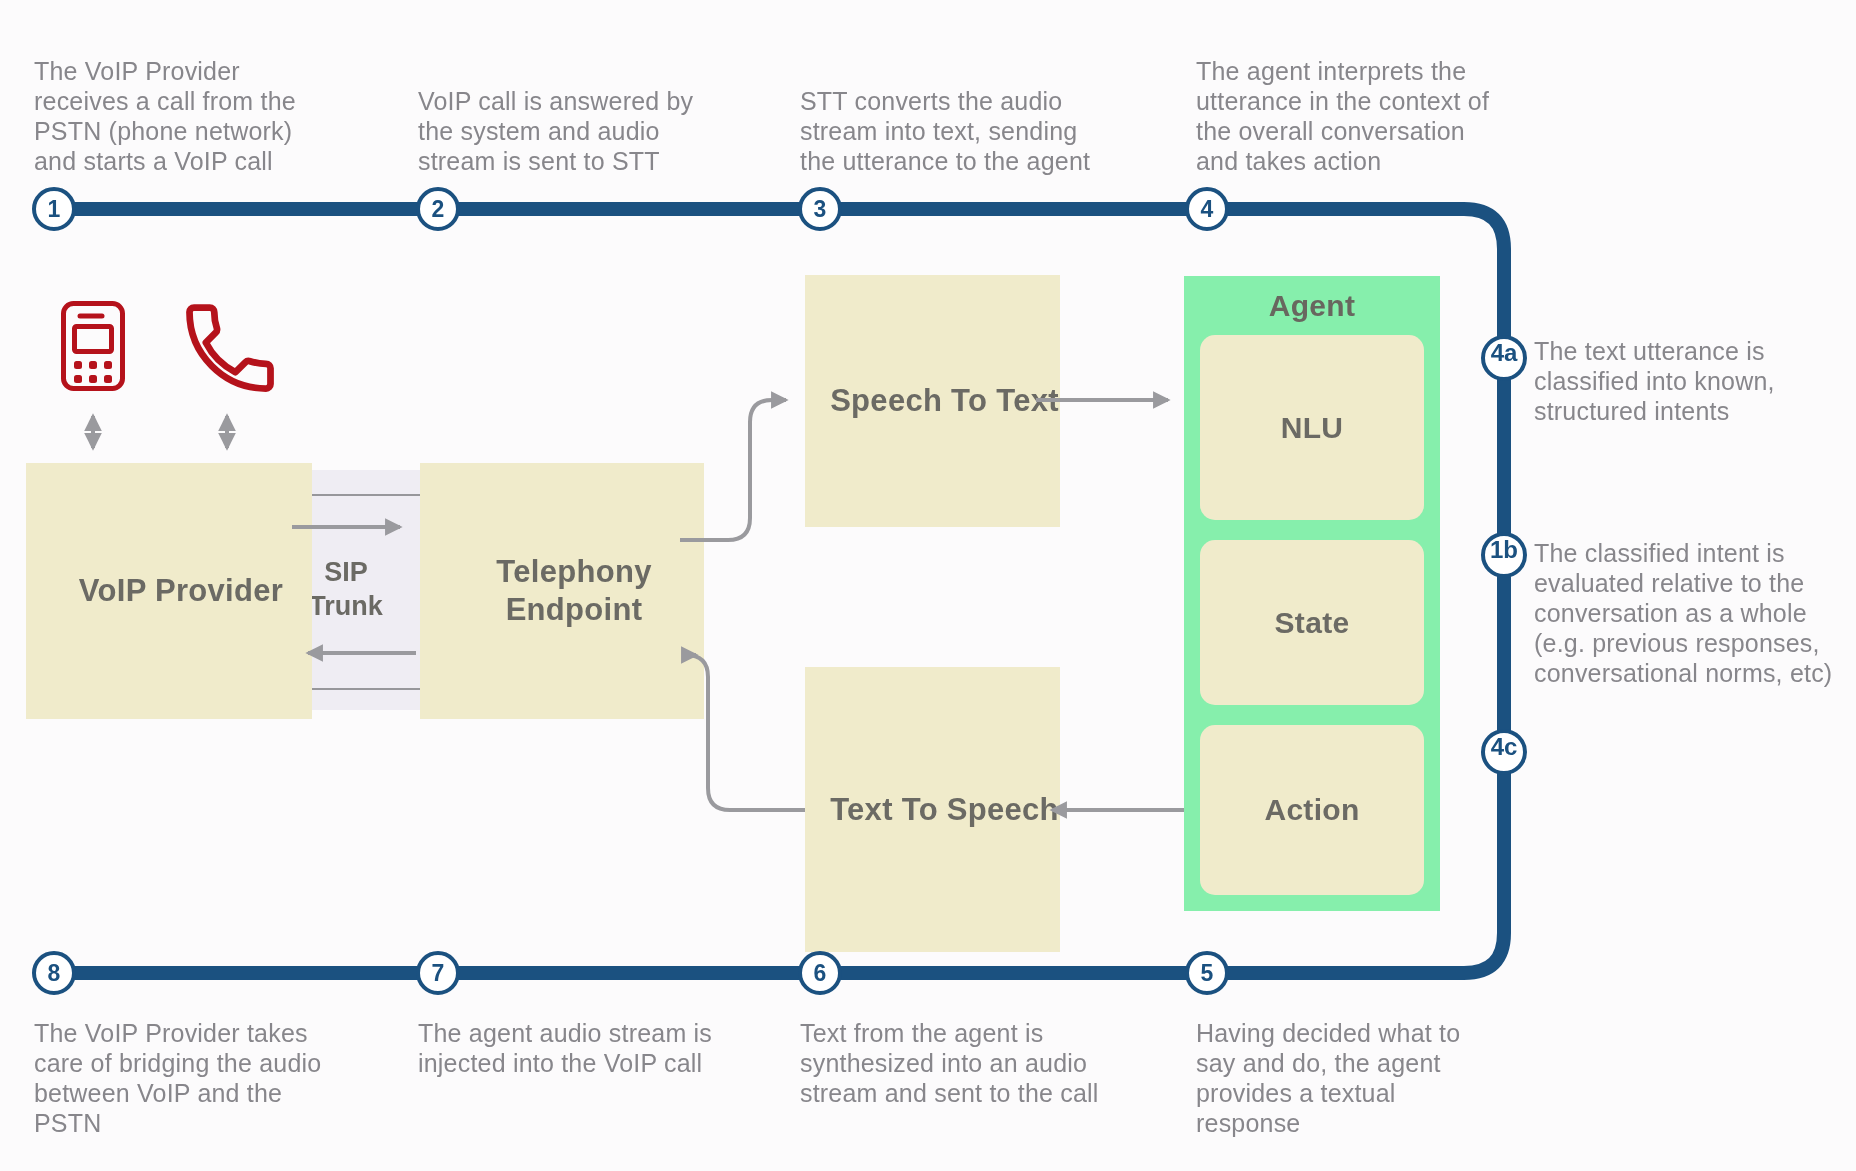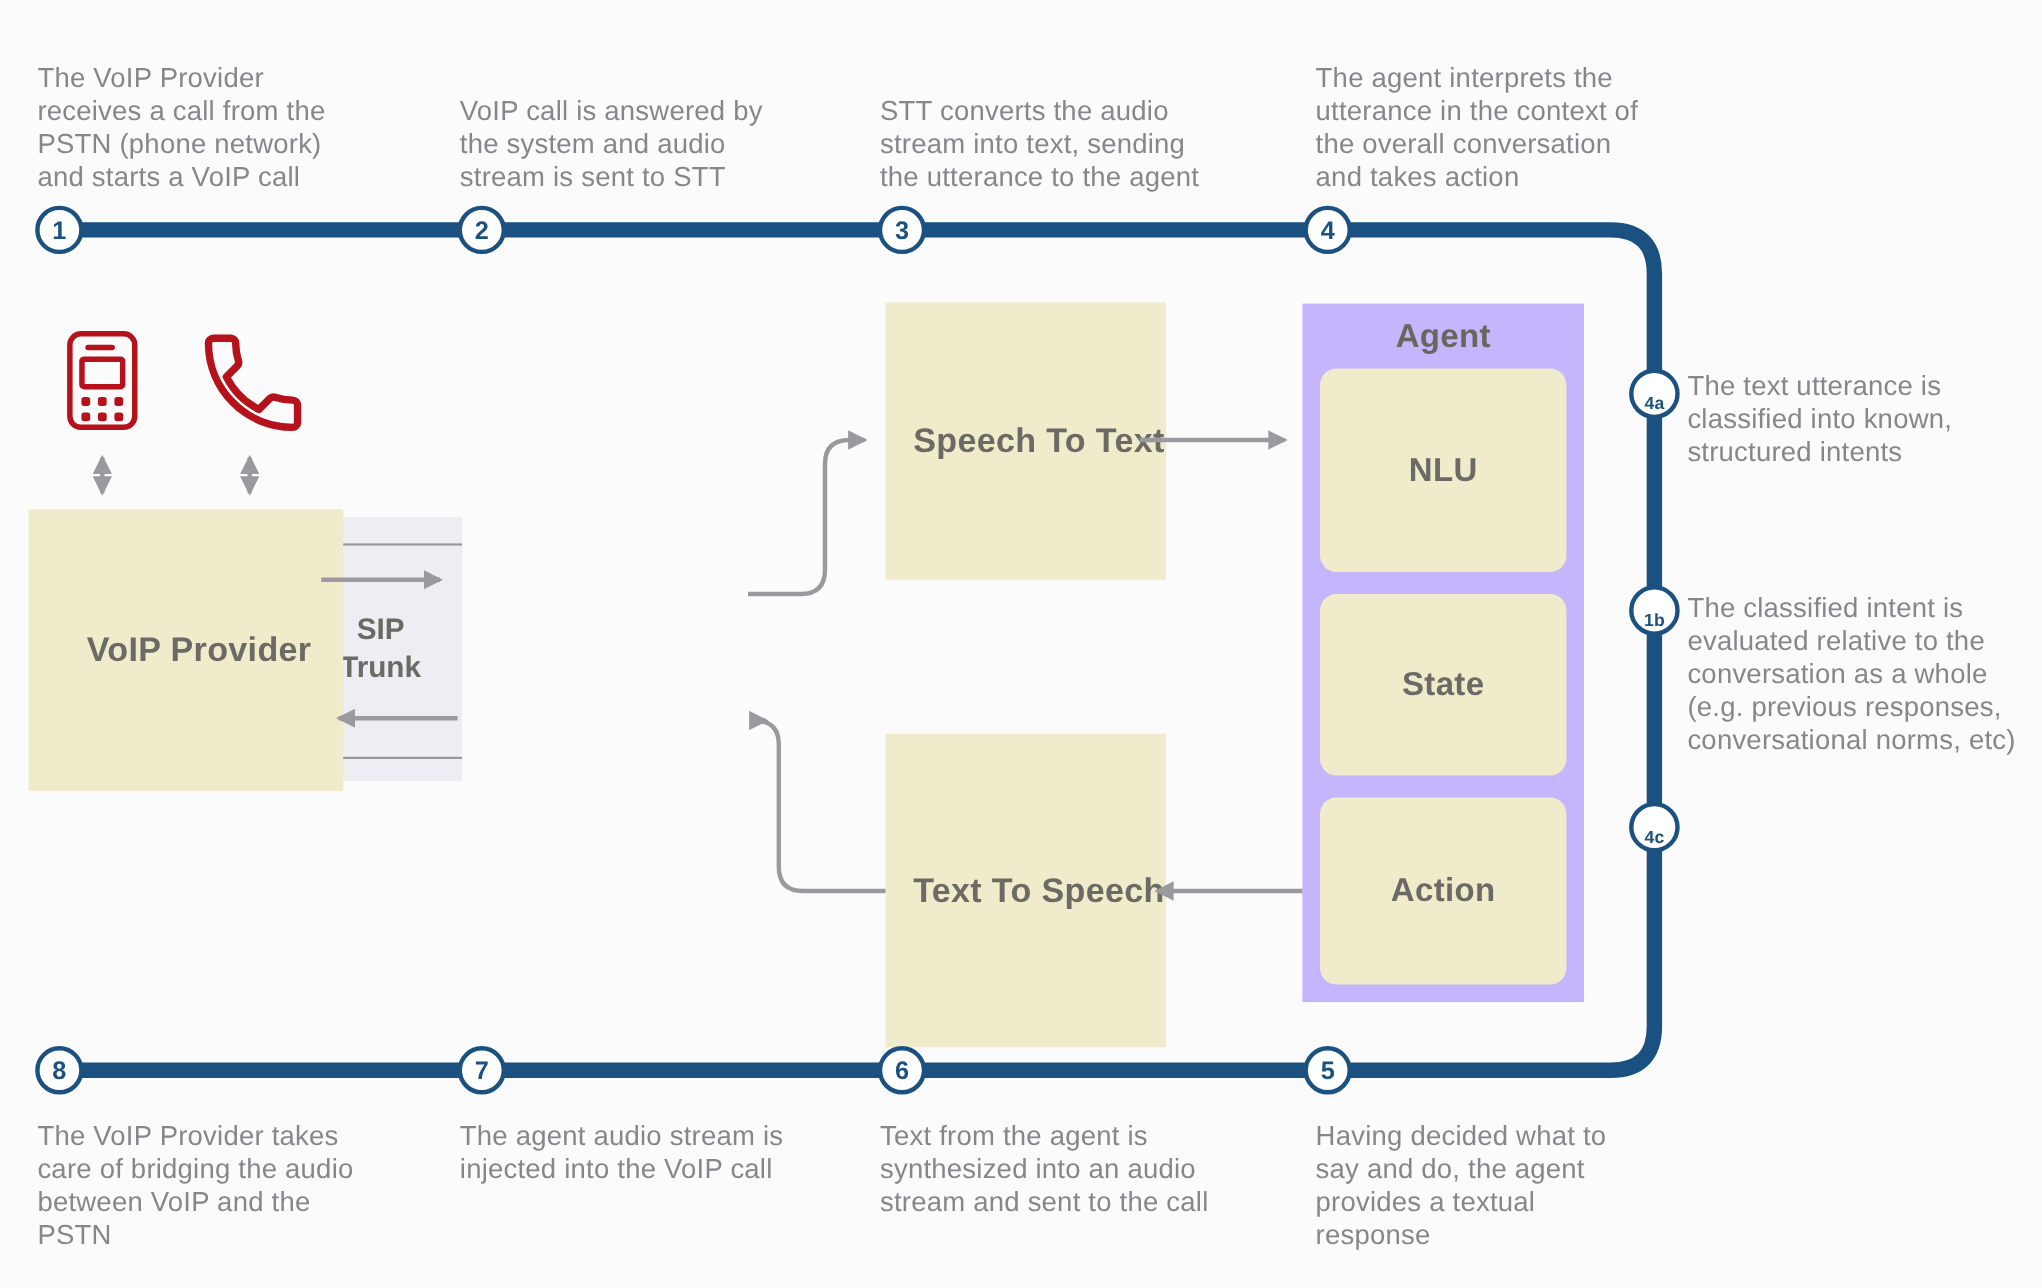--- a/index.html
+++ b/index.html
@@ -23,42 +23,42 @@
   .boxlabel{
     font-weight:bold;color:#6b6a64;font-size:31px;line-height:38px;
     white-space:pre-line;letter-spacing:.3px;
   }
   .sipband{position:absolute;background:#efedf3;}
   .sipline{position:absolute;height:2px;background:#97979b;}
   .siplabel{
     position:absolute;font-weight:bold;color:#6b6a64;font-size:27px;line-height:34px;
     text-align:center;white-space:pre-line;
   }
-  .agent{position:absolute;background:#c4b5fd;text-align:center;}
+  .agent{position:absolute;background:#86efac;text-align:center;}
   .agent-header{
     position:absolute;left:0;top:0;width:100%;height:59px;
     display:flex;align-items:center;justify-content:center;
     font-weight:bold;font-size:30px;color:#68675f;letter-spacing:.3px;
   }
   .agent-sub{
     position:absolute;left:16px;width:224px;background:#f0ebcb;
     display:flex;align-items:center;justify-content:center;
     font-weight:bold;font-size:30px;color:#6b6a64;letter-spacing:.3px;border-radius:15px;
   }
   .stepcircle{
     position:absolute;width:44px;height:44px;border-radius:50%;
     background:#ffffff;border:4px solid #1b5180;box-sizing:border-box;
     display:flex;align-items:center;justify-content:center;
     font-weight:bold;font-size:23px;color:#1b5180;
   }
   .sidecircle{
     position:absolute;width:46px;height:46px;border-radius:50%;
     background:#ffffff;border:4px solid #1b5180;box-sizing:border-box;
-    display:flex;align-items:flex-end;justify-content:center;
-    font-weight:bold;font-size:16px;color:#1b5180;
+    display:flex;align-items:flex-start;justify-content:center;
+    font-weight:bold;font-size:24px;color:#1b5180;
   }
   svg.layer{position:absolute;left:0;top:0;pointer-events:none;}
 </style>
 </head>
 <body>
 
 <div id="canvas">
 
   <div class="desc" style="left:34px;top:56px;width:340px;">The VoIP Provider
 receives a call from the
@@ -100,20 +100,24 @@
 
   <div class="sipband" style="left:288px;top:470px;width:132px;height:240px;"></div>
   <div class="sipline" style="left:288px;top:494px;width:132px;"></div>
   <div class="sipline" style="left:288px;top:688px;width:132px;"></div>
   <div class="siplabel" style="left:288px;top:555px;width:116px;">SIP
 Trunk</div>
 
   <div class="box" style="left:26px;top:463px;width:262px;height:256px;">
     <span class="boxlabel">VoIP Provider</span>
   </div>
+  <div class="box" style="left:420px;top:463px;width:260px;height:256px;">
+    <span class="boxlabel">Telephony
+Endpoint</span>
+  </div>
   <div class="box" style="left:805px;top:275px;width:231px;height:252px;">
     <span class="boxlabel">Speech To Text</span>
   </div>
   <div class="box" style="left:805px;top:667px;width:231px;height:285px;">
     <span class="boxlabel">Text To Speech</span>
   </div>
 
   <div class="agent" style="left:1184px;top:276px;width:256px;height:635px;">
     <div class="agent-header">Agent</div>
     <div class="agent-sub" style="top:59px;height:185px;">NLU</div>

